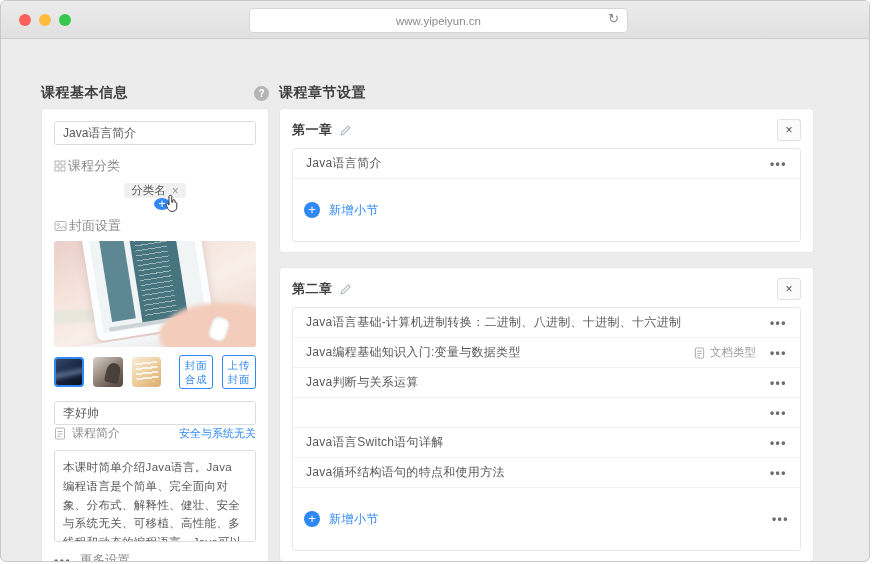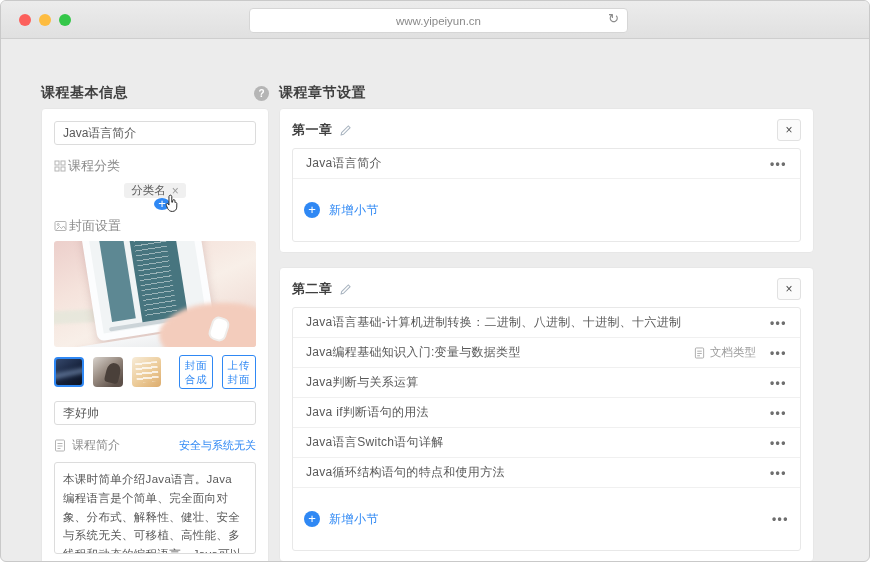--- a/index.html
+++ b/index.html
@@ -49,21 +49,21 @@
   .thumb-row{display:flex;align-items:center;gap:9px;margin-top:8px;}
   .thumb{width:30px;height:30px;border-radius:4px;box-sizing:border-box;cursor:pointer;}
   .th1{background:linear-gradient(145deg,#35486b 0%,#16223c 55%,#0b1324 100%);border:2px solid #2f88f4;position:relative;overflow:hidden;}
   .th1::after{content:"";position:absolute;left:-4px;top:12px;width:34px;height:5px;background:rgba(160,190,230,.5);filter:blur(2px);transform:rotate(-12deg);}
   .th2{background:linear-gradient(140deg,#d8d2cc 0%,#978a80 45%,#5d5049 85%);position:relative;overflow:hidden;}
   .th2::after{content:"";position:absolute;right:3px;top:6px;width:14px;height:20px;background:#4a403a;border-radius:45% 45% 20% 20%;transform:rotate(14deg);}
   .th3{background:linear-gradient(140deg,#f7ecd9 0%,#eccb98 55%,#dcab6c 100%);position:relative;overflow:hidden;}
   .th3::after{content:"";position:absolute;left:4px;top:5px;width:22px;height:20px;background:repeating-linear-gradient(180deg,rgba(255,255,255,.75) 0 2px,transparent 2px 5px);transform:rotate(-6deg);}
   .cov-btn{border:1px solid #2f88f4;color:#2f88f4;background:#fff;border-radius:3px;width:32px;font-size:10.5px;line-height:1.35;text-align:center;padding:2px 0;cursor:pointer;letter-spacing:1px;}
   
-  .intro-lblrow{display:flex;align-items:center;margin-top:12px;}
+  .intro-lblrow{display:flex;align-items:center;margin-top:0;}
   .switch-link{margin-left:auto;font-size:11px;color:#2f88f4;cursor:pointer;}
   .desc{margin-top:8px;border:1px solid #dcdcdc;border-radius:3px;padding:7px 8px;font-size:11.5px;line-height:1.62;color:#595959;letter-spacing:.3px;height:76px;overflow:hidden;}
   .more-row{display:flex;align-items:center;gap:9px;margin-top:10px;color:#8c8c8c;font-size:12.5px;cursor:pointer;}
   .dots3{letter-spacing:1.5px;font-weight:bold;font-size:12px;color:#6e6e6e;}
   .dots3::before{content:"•••";}
   
   .right-col{width:535px;margin-left:10px;}
   .chapter{padding:10px 12px 10px 12px;margin-bottom:14px;}
   .ch-head{display:flex;align-items:center;height:22px;}
   .ch-title{font-size:13px;font-weight:bold;color:#404040;letter-spacing:.5px;}
@@ -264,21 +264,20 @@
                 <span class="dots3"></span>
               </span>
             </div>
             <div class="sec-row">
               <span class="sec-label">Java判断与关系运算</span>
               <span class="row-right">
                   <span class="dots3"></span>
                 </span>
             </div>
             <div class="sec-row">
-              <span class="sec-label">Java if判断语句的用法</span>
               <span class="row-right">
                   <span class="dots3"></span>
                 </span>
             </div>
             <div class="sec-row">
               <span class="sec-label">Java语言Switch语句详解</span>
               <span class="row-right">
                   <span class="dots3"></span>
                 </span>
             </div>

